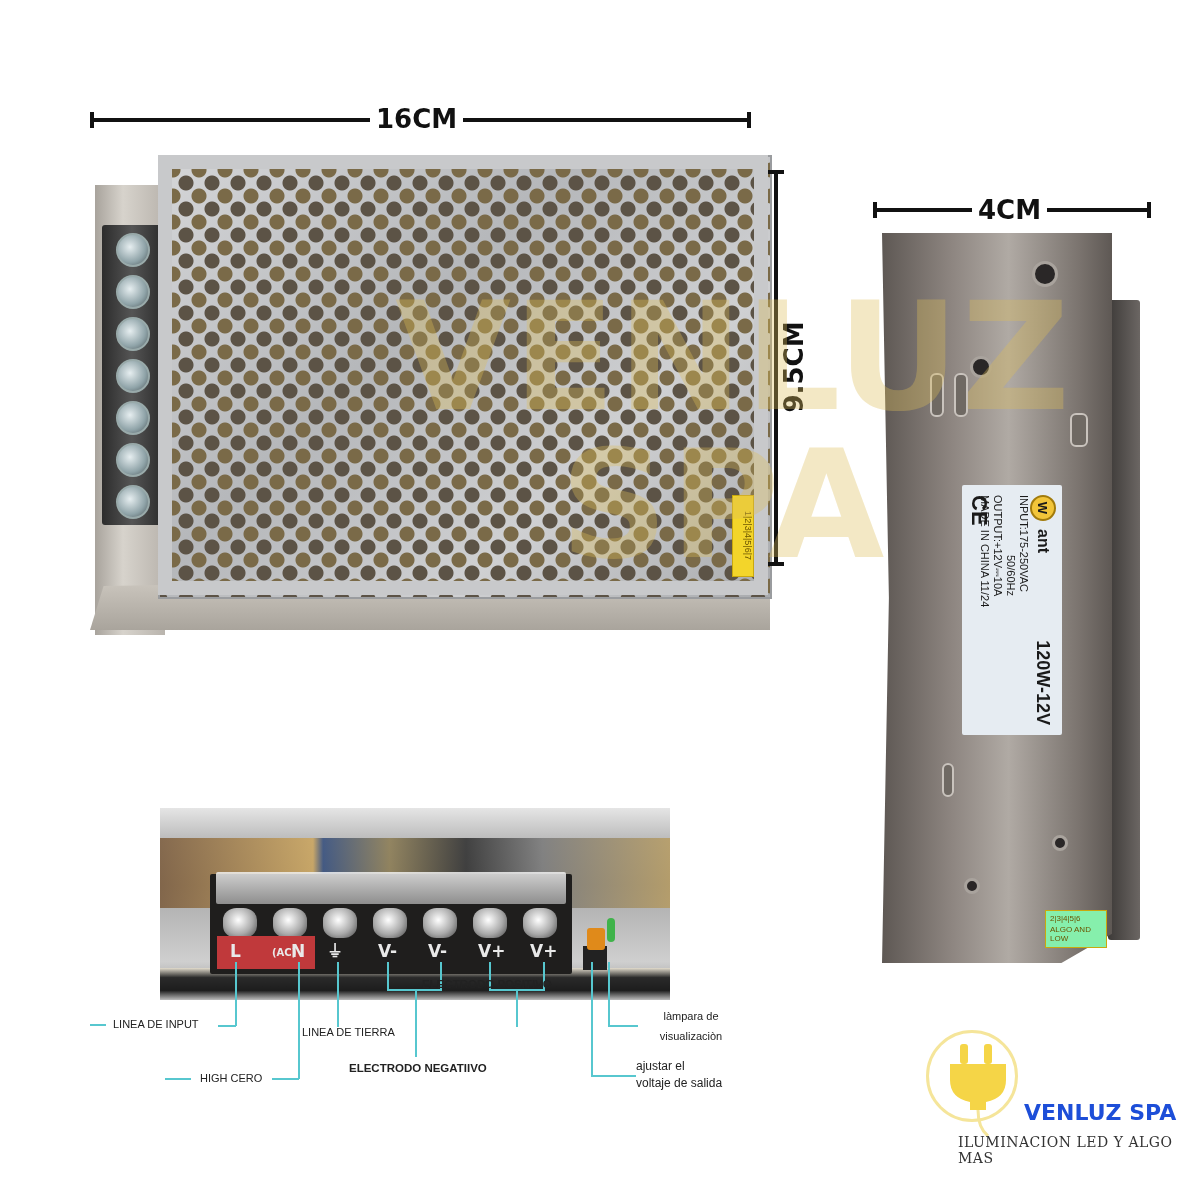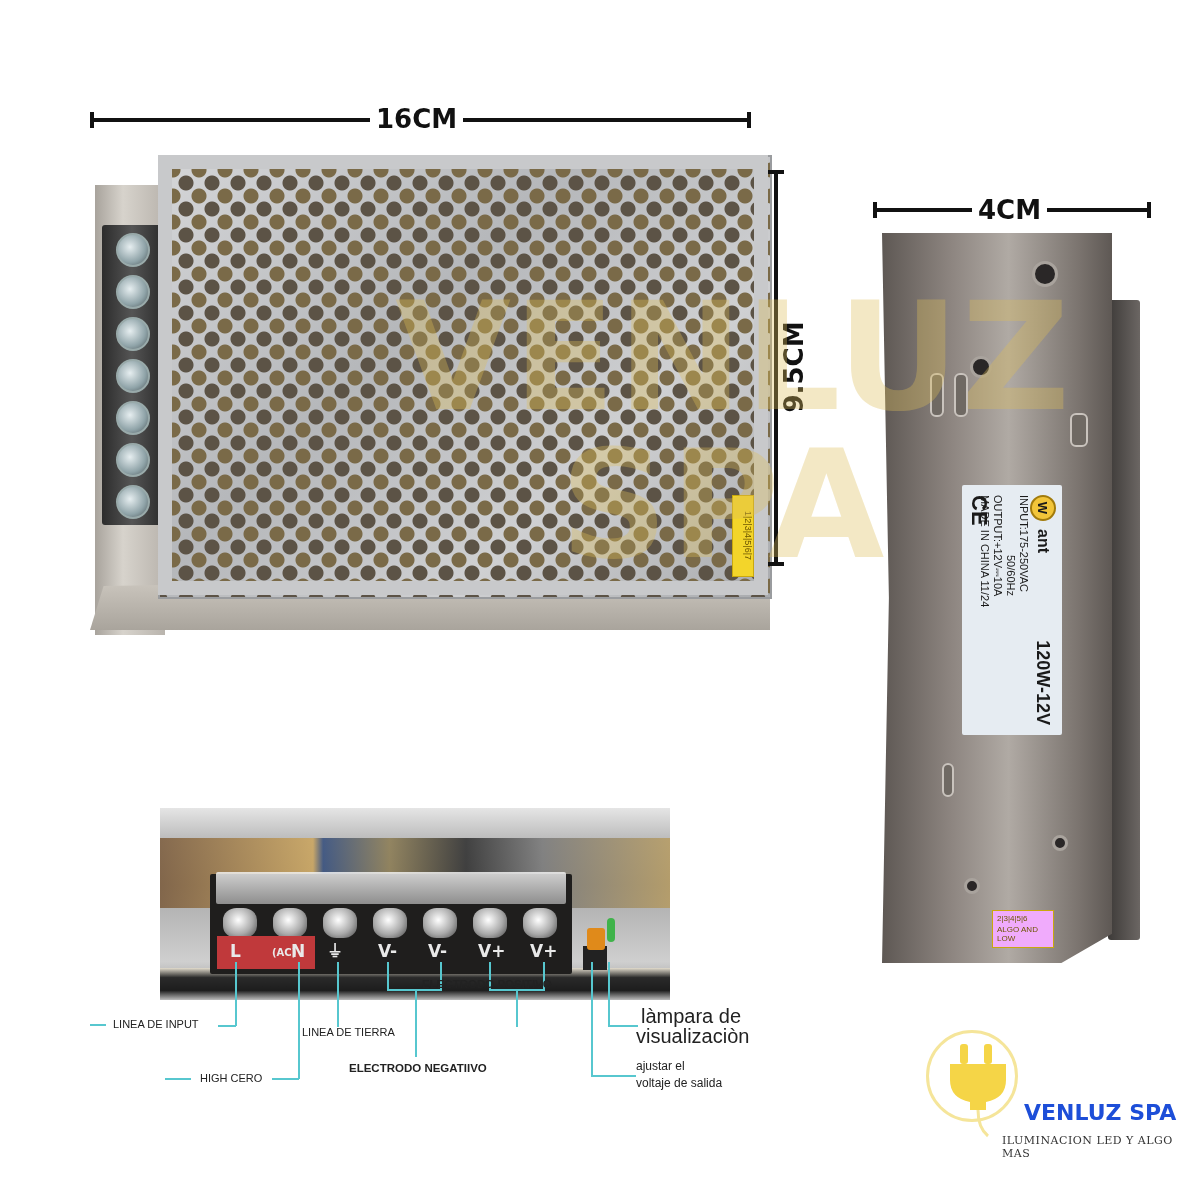--- a/index.html
+++ b/index.html
@@ -90,22 +90,22 @@
   .label-row1 { display: flex; align-items: center; gap: 8px; }
   .brand-circle {
     width: 22px; height: 22px; border-radius: 50%; background: #f2c53a; border: 2px solid #a27b0c;
     font-weight: bold; font-size: 13px; display: flex; align-items: center; justify-content: center;
   }
   .brand { font-weight: bold; font-size: 16px; }
   .model { font-weight: bold; font-size: 18px; margin-left: auto; }
   .spec { font-size: 11px; line-height: 13px; }
   .ce { position: absolute; right: 14px; bottom: 6px; font-size: 22px; font-weight: bold; }
   .side-sticker {
-    position: absolute; left: 992px; top: 910px; width: 60px; height: 36px;
-    background: #f0abfc; border: 1px solid #c9a80e; font-size: 8px; color: #6b5500;
+    position: absolute; left: 1045px; top: 910px; width: 60px; height: 36px;
+    background: #86efac; border: 1px solid #c9a80e; font-size: 8px; color: #6b5500;
   }
 
   
   .psu-bottom { position: absolute; left: 160px; top: 808px; width: 510px; height: 192px;
     background: linear-gradient(180deg,#d6d6d6,#a9a9a9 40%,#cfcfcf 80%,#8f8f8f); overflow: hidden; }
   .pcb { position: absolute; left: 0; top: 30px; width: 510px; height: 70px;
     background: linear-gradient(90deg,#7a5a3a,#caa35a 30%,#304a7a 32%,#8a7a50 45%,#2b2b2b 60%,#777 75%,#b59a60); opacity: .85; }
   .cover-strip { position: absolute; left: 0; top: 0; width: 510px; height: 30px;
     background: linear-gradient(180deg,#e5e5e5,#bdbdbd); }
   .block { position: absolute; left: 50px; top: 66px; width: 362px; height: 100px; background: #1f1e1d; border-radius: 2px; }
@@ -119,28 +119,28 @@
   .pot { position: absolute; left: 427px; top: 120px; width: 18px; height: 22px; background: #e08a1a; border-radius: 3px; }
   .pot-base { position: absolute; left: 423px; top: 138px; width: 24px; height: 24px; background: #222; }
   .led { position: absolute; left: 447px; top: 110px; width: 8px; height: 24px; background: #3fb34a; border-radius: 4px; }
   .base-plate { position: absolute; left: 0; top: 160px; width: 510px; height: 32px;
     background: linear-gradient(180deg,#e2dccd,#2a2a2a 30%,#1d1d1d 70%,#bdbdbd); }
 
   
   .cl { position: absolute; background: #57c7cf; }
   .callout { position: absolute; font-size: 11px; color: #222; white-space: nowrap; }
   .callout.bold { font-weight: bold; font-size: 11.5px; }
-  .callout.big { font-size: 20px; text-align: center; line-height: 20px; }
+  .callout.big { font-size: 11px; text-align: center; line-height: 20px; }
   .callout.med { font-size: 12px; text-align: left; line-height: 17px; }
 
   
   .logo-ring { position: absolute; left: 926px; top: 1030px; width: 92px; height: 92px; border-radius: 50%;
     border: 3px solid #f5e59a; box-sizing: border-box; }
   .logo-name { position: absolute; left: 1024px; top: 1100px; font-family: "DejaVu Sans", sans-serif; font-weight: bold; font-size: 22px; color: #1d4ed8; }
-  .logo-tag { position: absolute; left: 958px; top: 1134px; font-family: "DejaVu Serif", serif; font-size: 11px; color: #333; letter-spacing: .5px; margin-left: 44px; }
+  .logo-tag { position: absolute; left: 958px; top: 1134px; font-family: "DejaVu Serif", serif; font-size: 14px; color: #333; letter-spacing: .5px; }
 </style>
 </head>
 <body>
 
 <div>
   <div class="tick-v" style="left:90px; top:112px;"></div>
   <div class="hline" style="left:90px; top:118px; width:660px;"></div>
   <div class="tick-v" style="left:747px; top:112px;"></div>
   <div class="dim-label" style="left:370px; top:104px;">16CM</div>
 </div>

